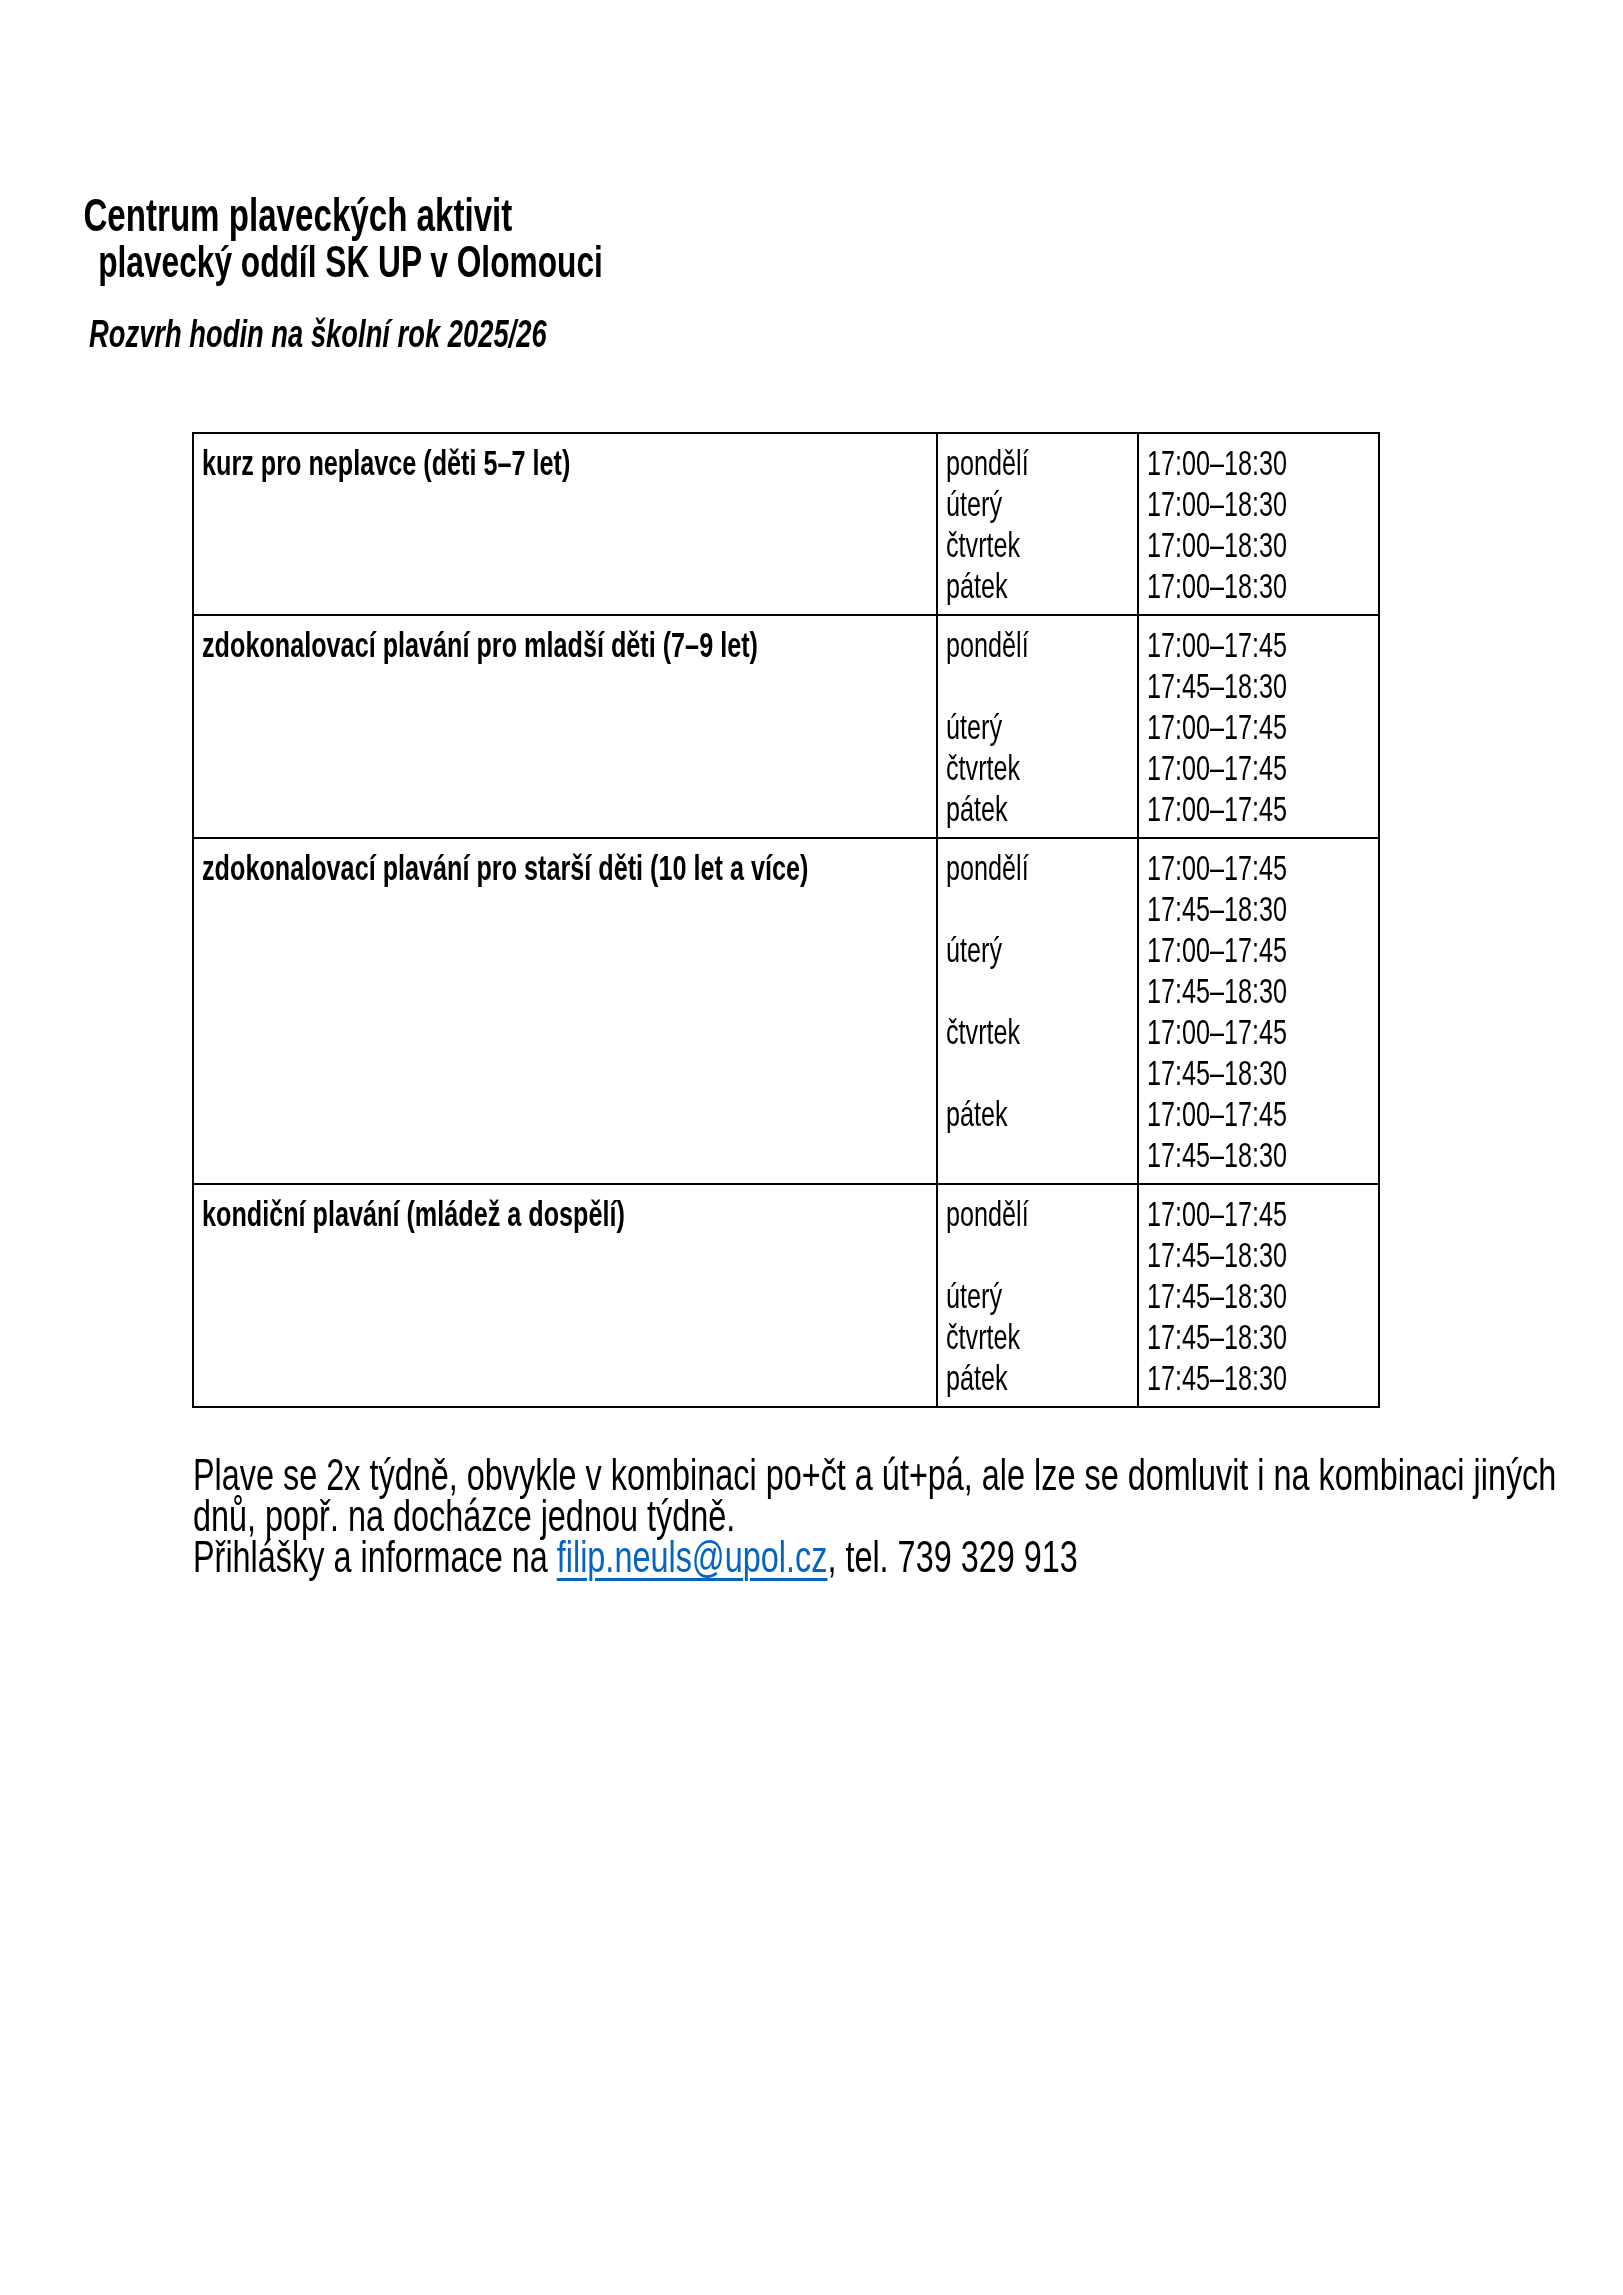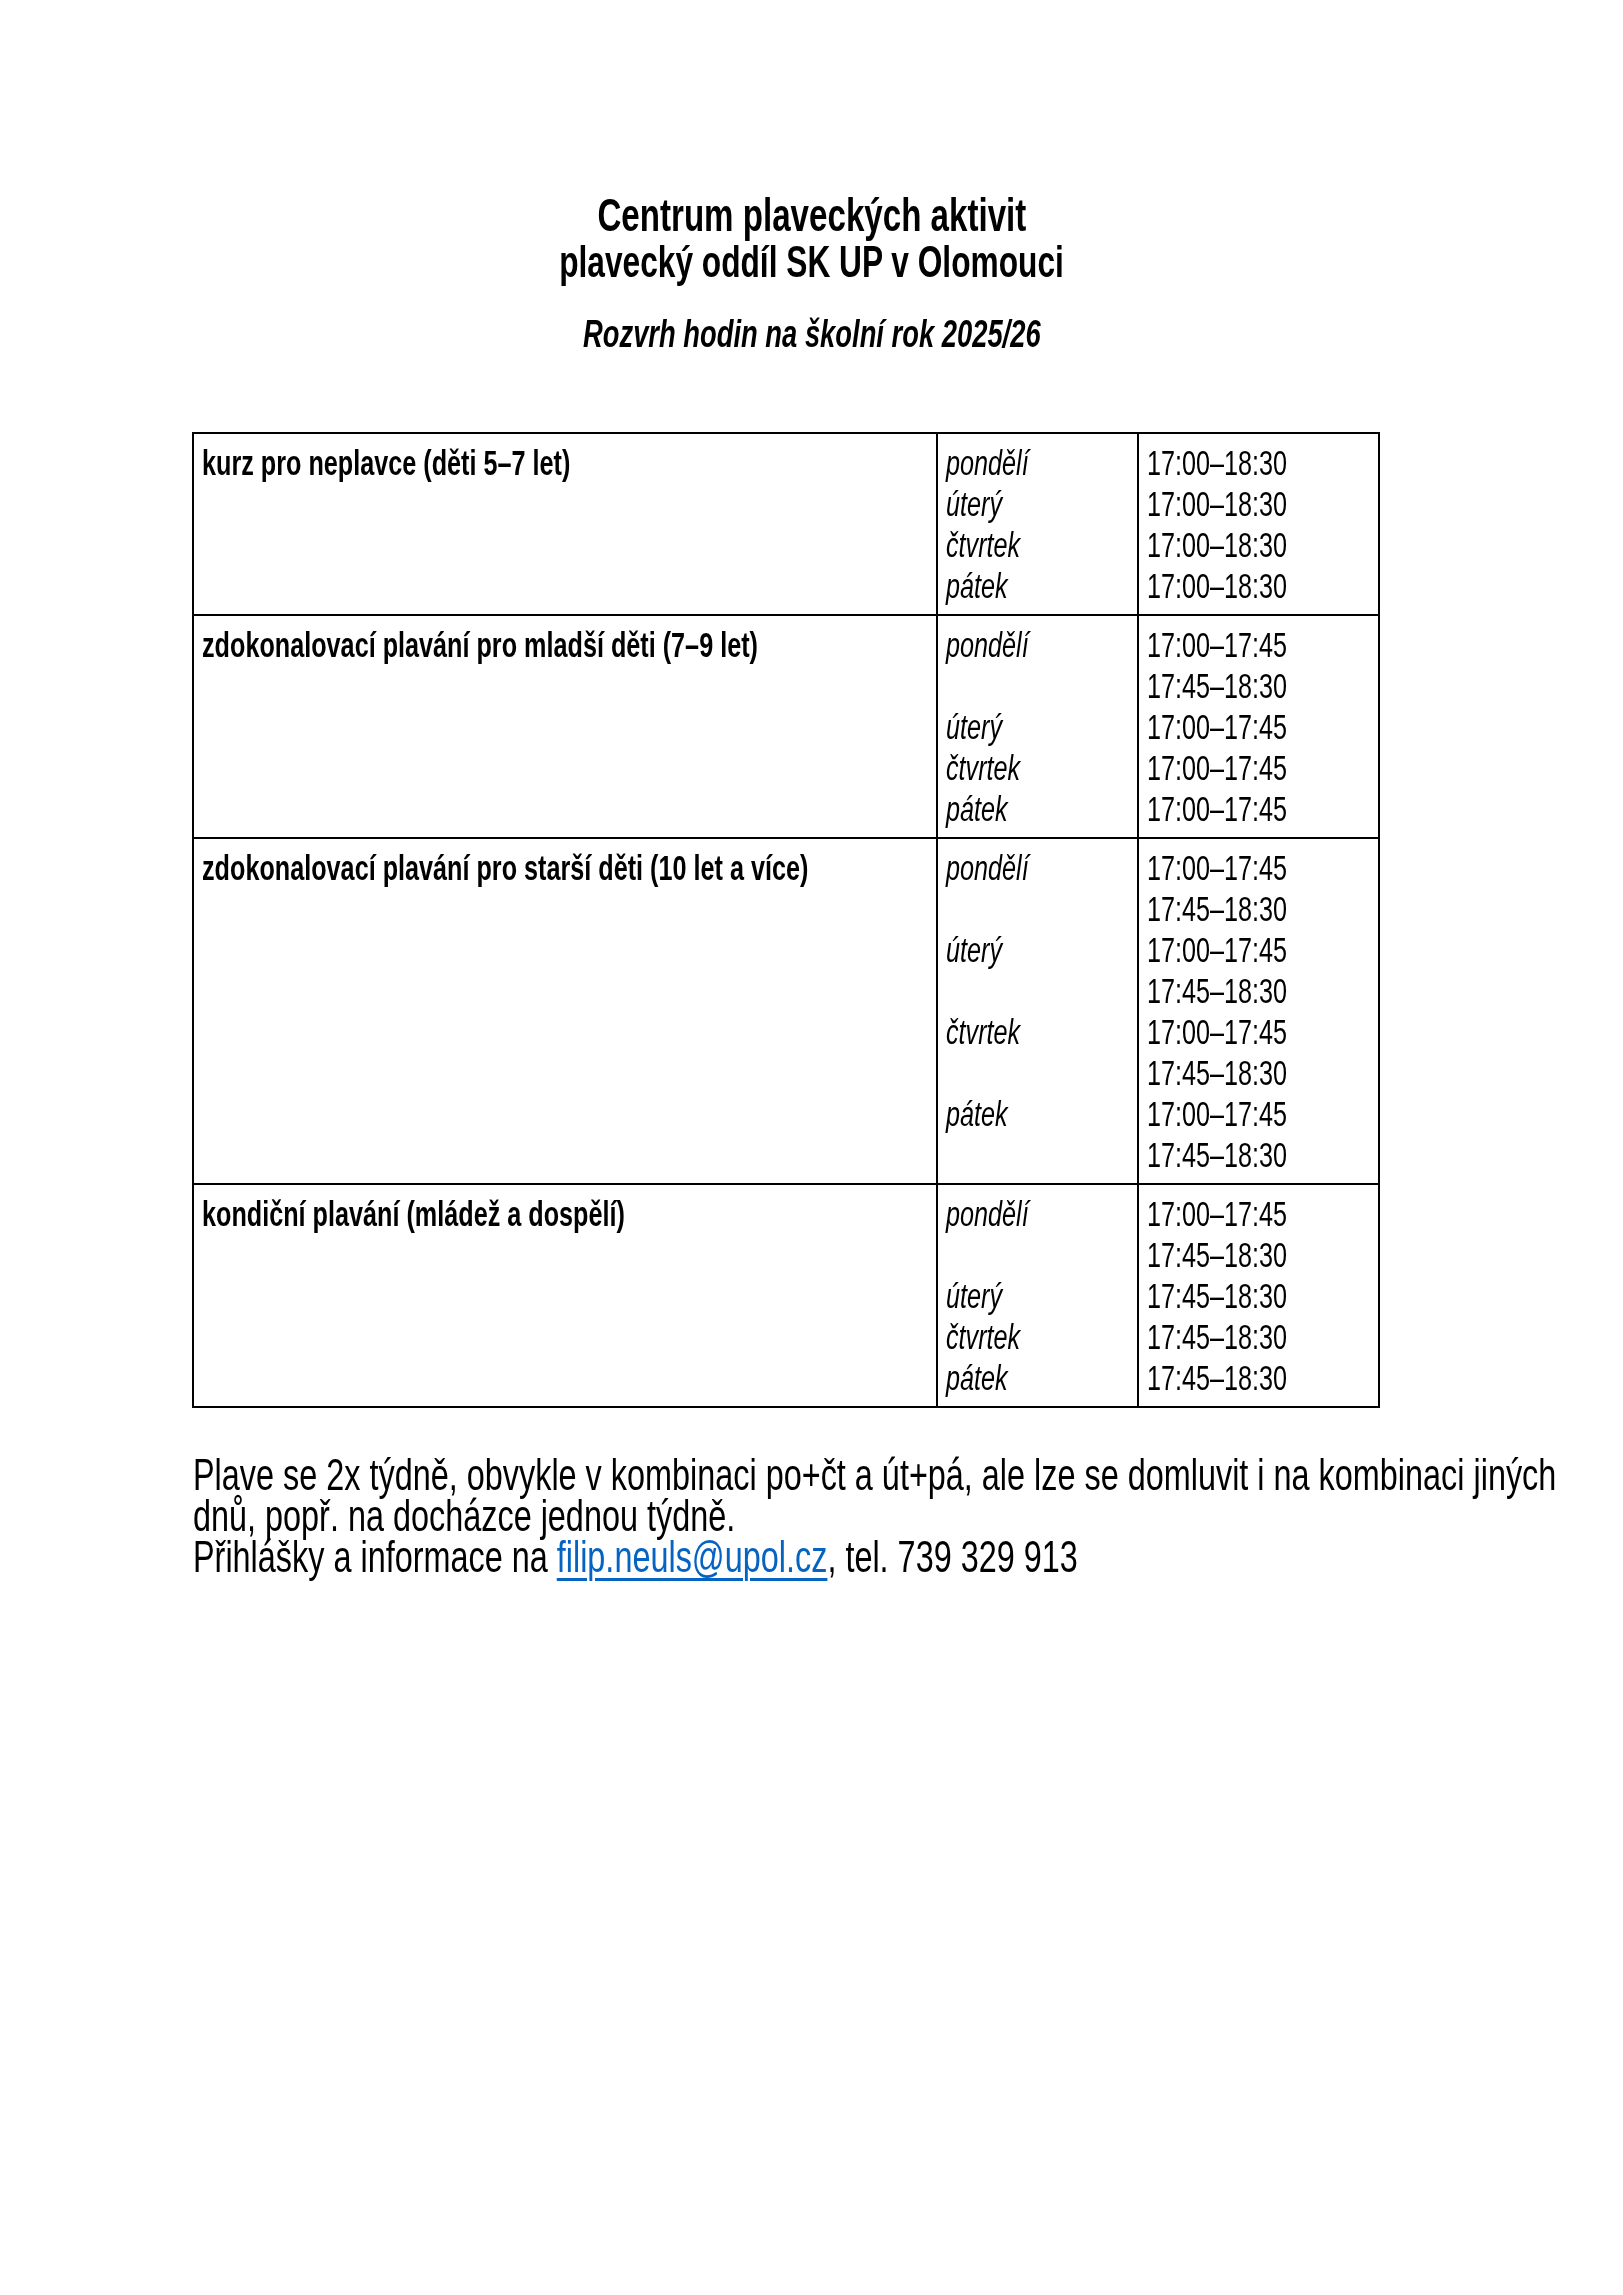--- a/index.html
+++ b/index.html
@@ -9,34 +9,34 @@
     height: 2295px;
     background: #ffffff;
     font-family: "Liberation Sans", "DejaVu Sans", sans-serif;
     color: #000000;
     overflow: hidden;
   }
   
   .cond { display: inline-block; transform: scaleX(0.72); transform-origin: left center; white-space: nowrap; }
   .cond-c { display: inline-block; transform: scaleX(0.72); transform-origin: center center; white-space: nowrap; }
 
-  .doc-header { position: absolute; left: 0; top: 192px; width: 1623px; text-align: center; }
+  .doc-header { position: absolute; left: 0; top: 192px; width: 1623px; }
   .title-line   { font-size: 46px; font-weight: bold; line-height: 47px; }
   .subtitle-line{ font-size: 44px; font-weight: bold; line-height: 46px; }
   .heading-line { font-size: 38px; font-weight: bold; font-style: italic; line-height: 46px; margin-top: 26px; }
 
   table.schedule {
     position: absolute; left: 192px; top: 432px;
     border-collapse: collapse; table-layout: fixed;
     width: 1132px;
     border: 2.6px solid #000;
   }
   table.schedule td { border: 2px solid #000; padding: 8px; vertical-align: top; }
   td.course-cell { width: 726px; vertical-align: middle; padding-left: 19.6px; }
-  td.day-cell    { width: 183px;  padding-left: 22px; padding-top: 1.3px; font-style: italic; }
+  td.day-cell    { width: 183px;  padding-left: 22px; padding-top: 1.3px; }
   td.time-cell   { width: 223px;  padding-left: 18.3px; padding-top: 1.3px; }
   .course-text { font-size: 35px; font-weight: bold; line-height: 41px; }
   .cell-line { height: 41px; line-height: 41px; font-size: 35px; transform: scaleX(0.72); transform-origin: left center; white-space: nowrap; }
 
   .doc-footer { position: absolute; left: 193px; top: 1454px; width: 1387px; }
   .footer-line { height: 41px; line-height: 41px; font-size: 45px; white-space: nowrap; }
   a.email-link { text-decoration: underline; text-underline-offset: 5.9px; text-decoration-thickness: 2.6px; }
 </style>
 </head>
 <body>

